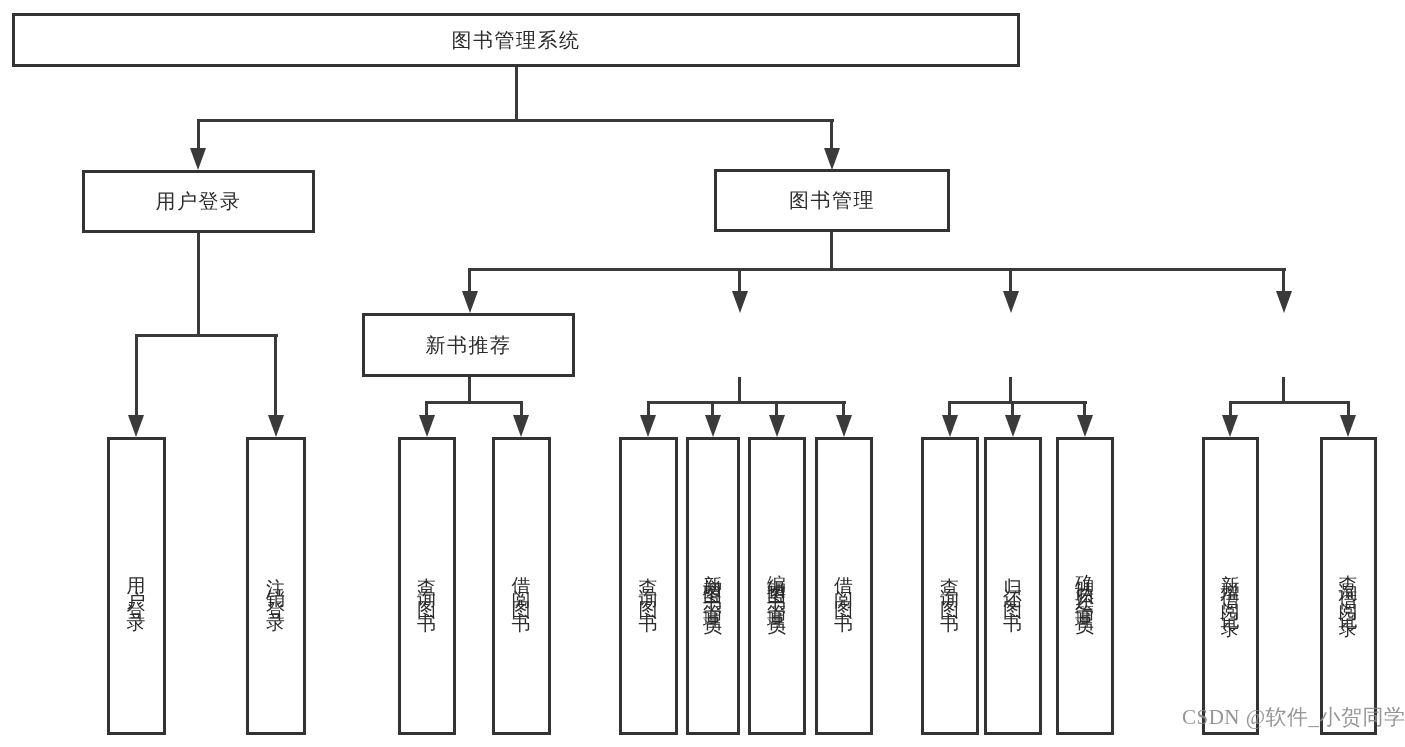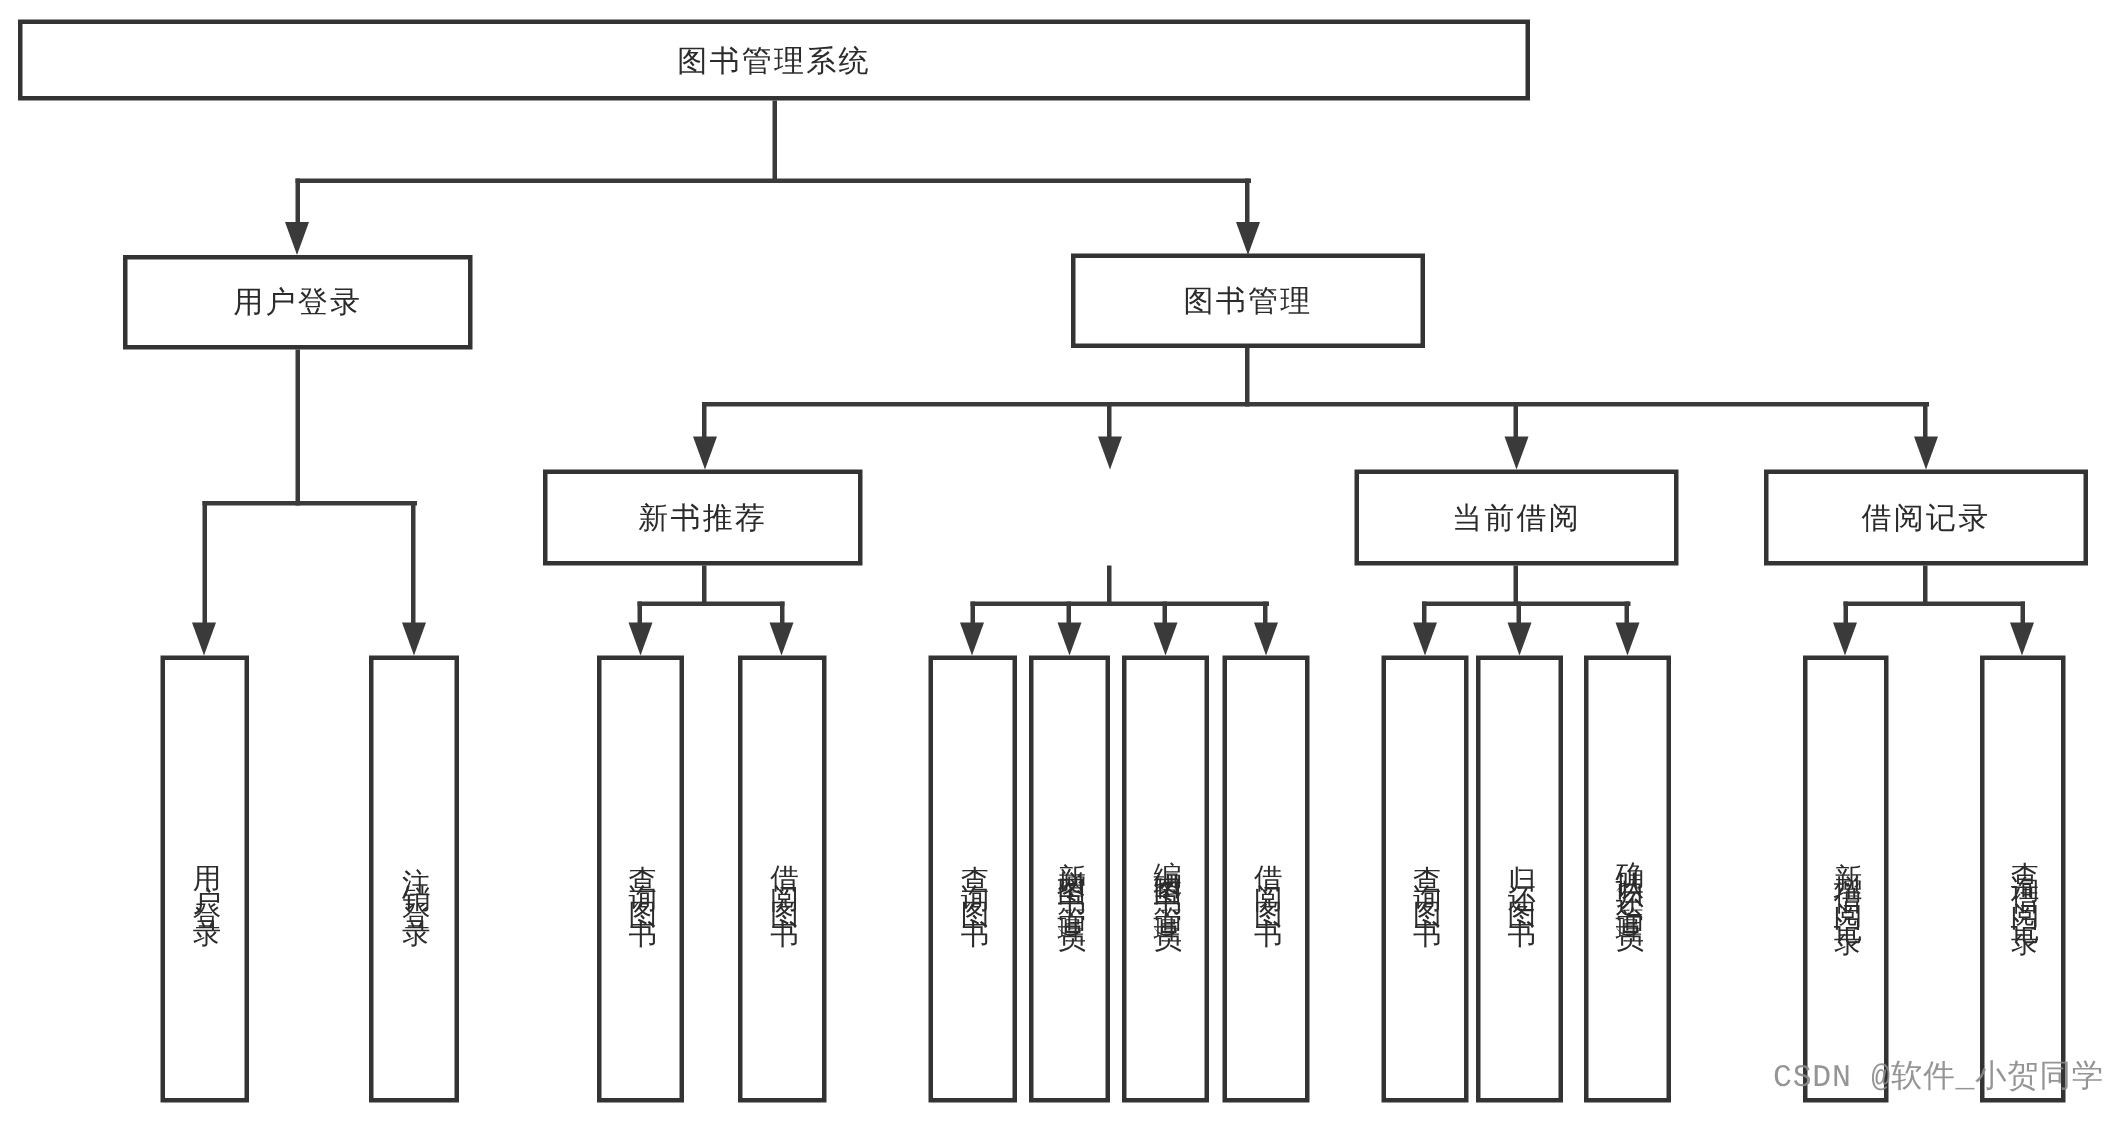--- a/index.html
+++ b/index.html
@@ -1,18 +1,18 @@
 <!DOCTYPE html>
 <html><head>
 <meta charset="utf-8">
 <style>
   html,body{margin:0;padding:0;background:#ffffff;}
   .canvas{
     position:relative;width:1405px;height:747px;background:#ffffff;overflow:hidden;
-    font-family:Liberation Mono, monospace;
+    font-family:Liberation Serif, serif;
   }
   .box{
     position:absolute;background:#ffffff;border:3px solid #333333;box-sizing:border-box;
     display:flex;align-items:center;justify-content:center;
   }
   .hlabel{font-size:20px;color:#2b2b2b;letter-spacing:1.5px;white-space:nowrap;}
   .vlabel{
     writing-mode:vertical-rl;font-size:19px;color:#2b2b2b;letter-spacing:12px;
     white-space:nowrap;line-height:1;
   }
@@ -44,27 +44,21 @@
 
   <div class="box" style="left:714px;top:169px;width:236px;height:63px;">
     <span class="hlabel">图书管理</span>
   </div>
 
   <div class="box" style="left:362px;top:313px;width:213px;height:64px;">
     <span class="hlabel">新书推荐</span>
   </div>
 
 
-  <div class="box" style="left:903px;top:313px;width:216px;height:64px;">
-    <span class="hlabel">当前借阅</span>
-  </div>
 
-  <div class="box" style="left:1176px;top:313px;width:216px;height:64px;">
-    <span class="hlabel">借阅记录</span>
-  </div>
 
   <div class="box" style="left:107px;top:437px;width:59px;height:298px;">
     <span class="vlabel">用户登录</span>
   </div>
 
   <div class="box" style="left:246px;top:437px;width:60px;height:298px;">
     <span class="vlabel">注销登录</span>
   </div>
 
   <div class="box" style="left:398px;top:437px;width:58px;height:298px;">

